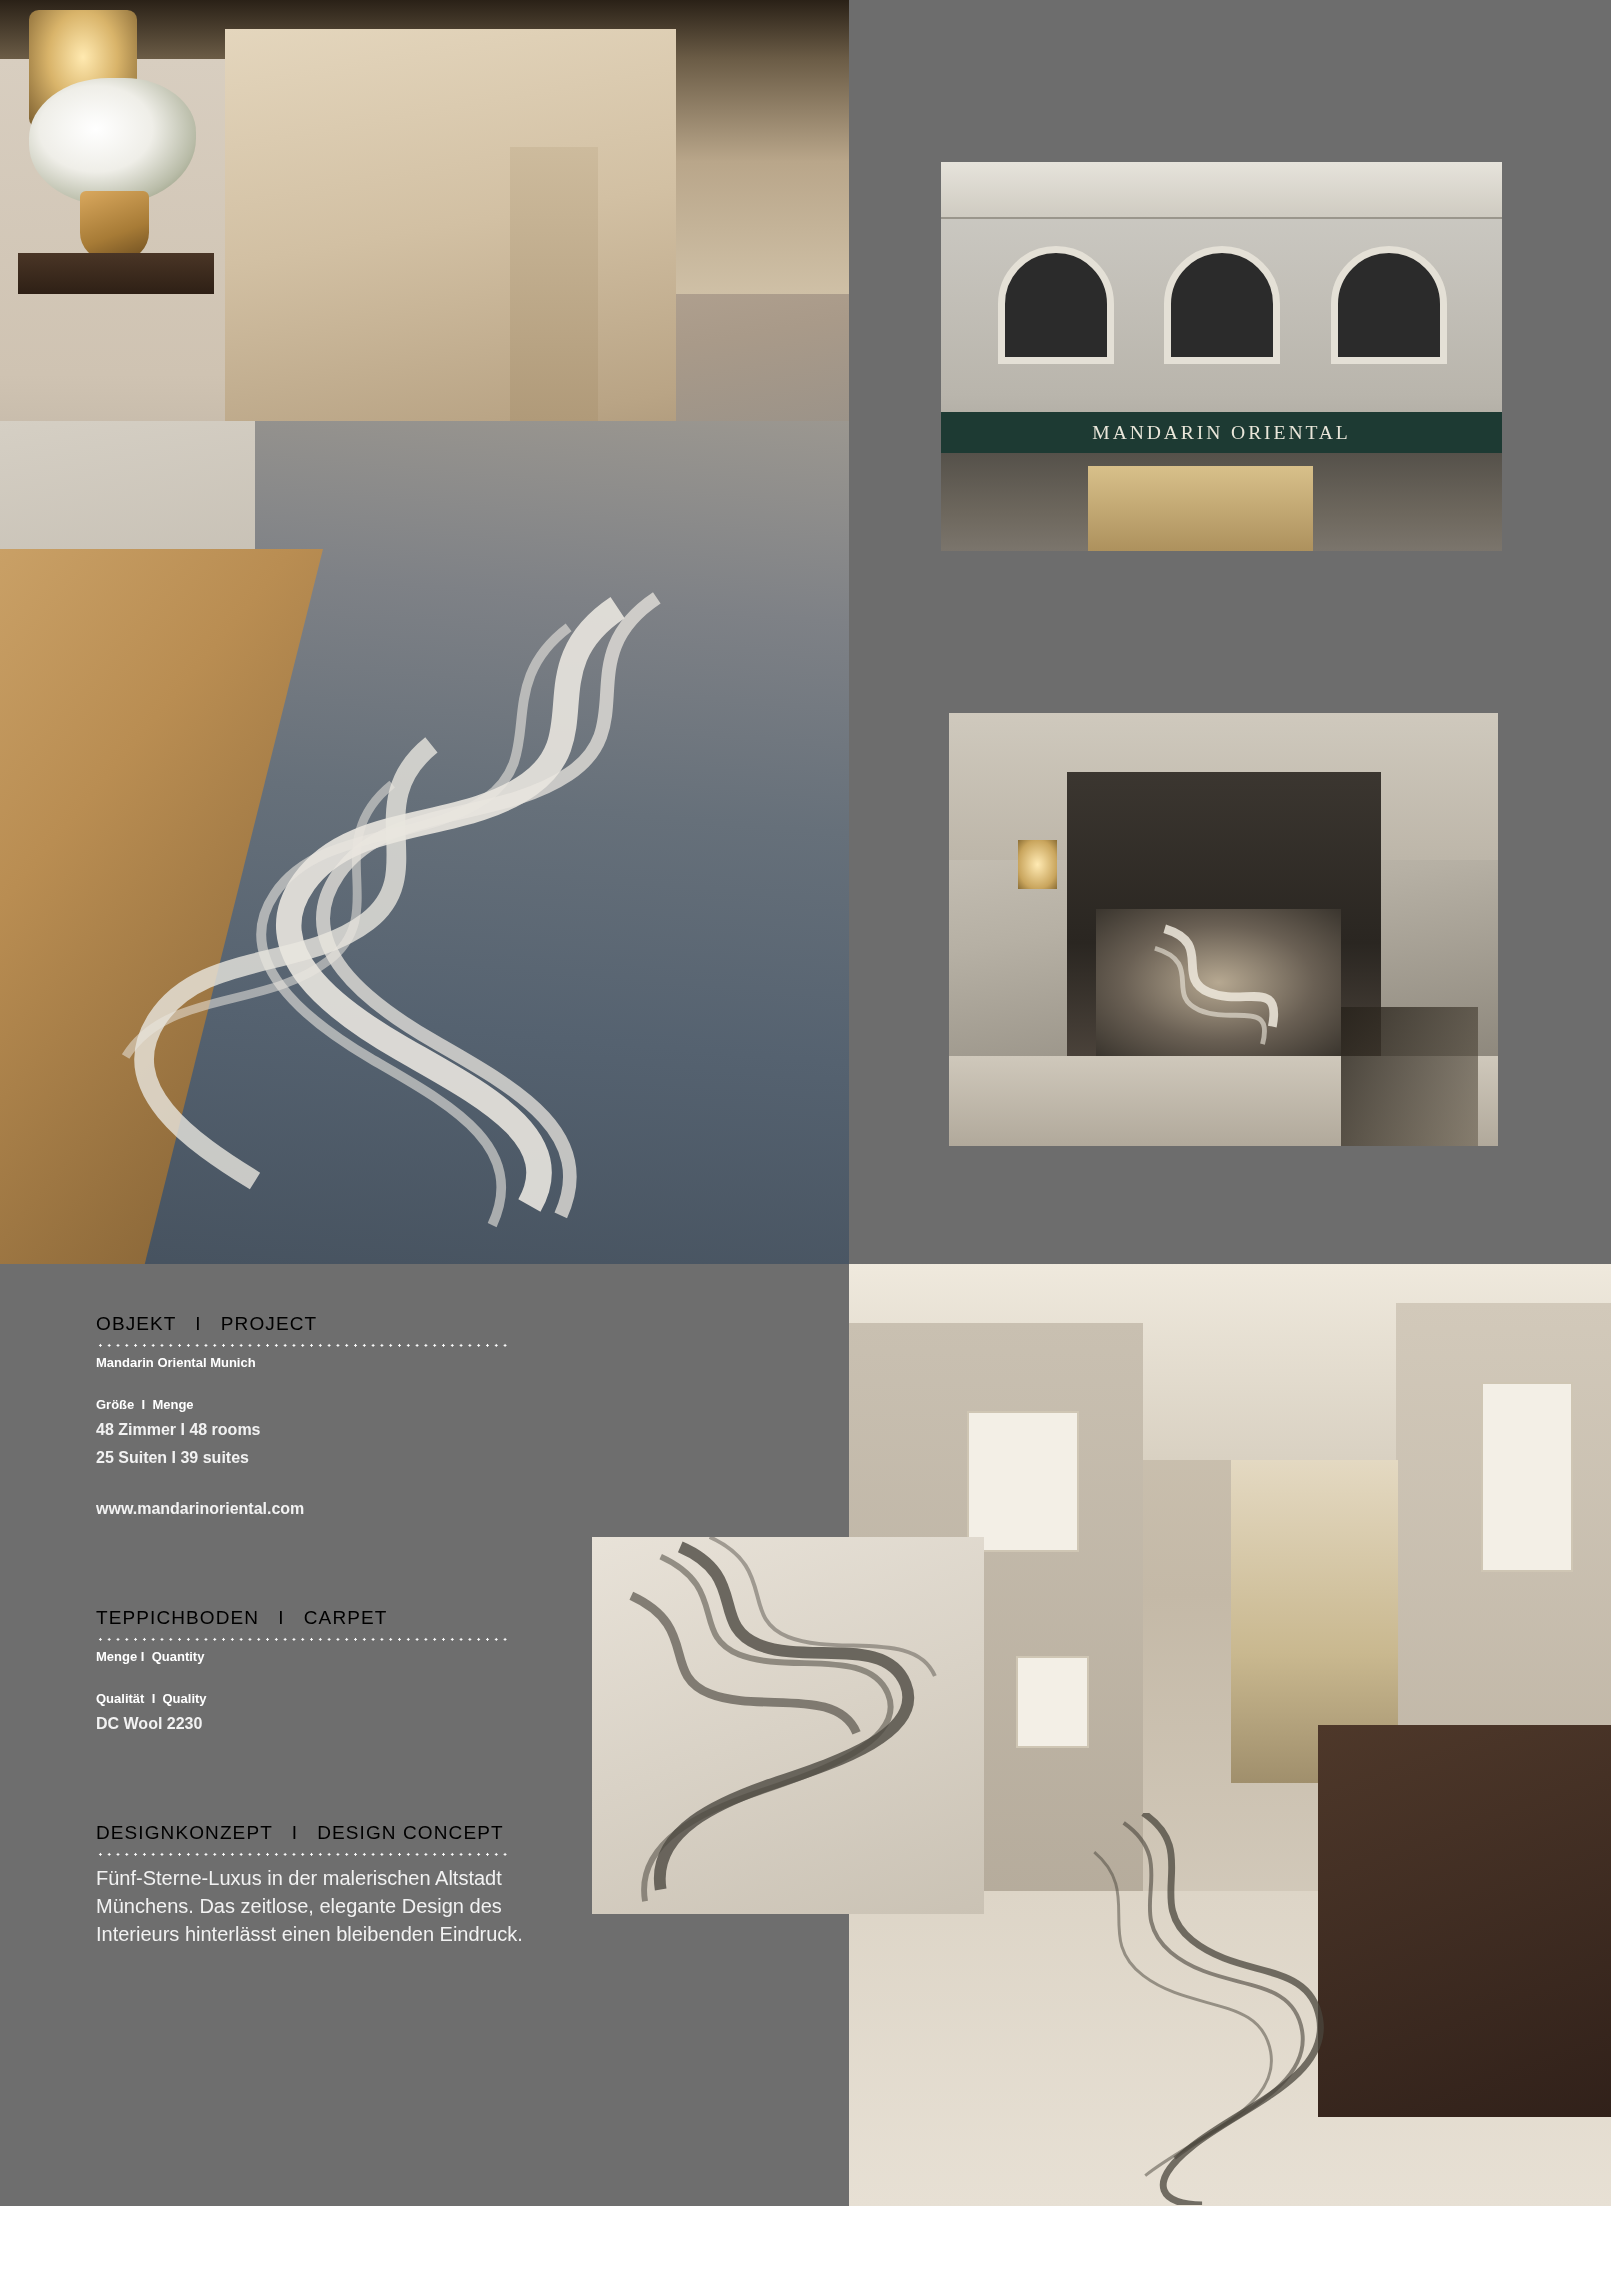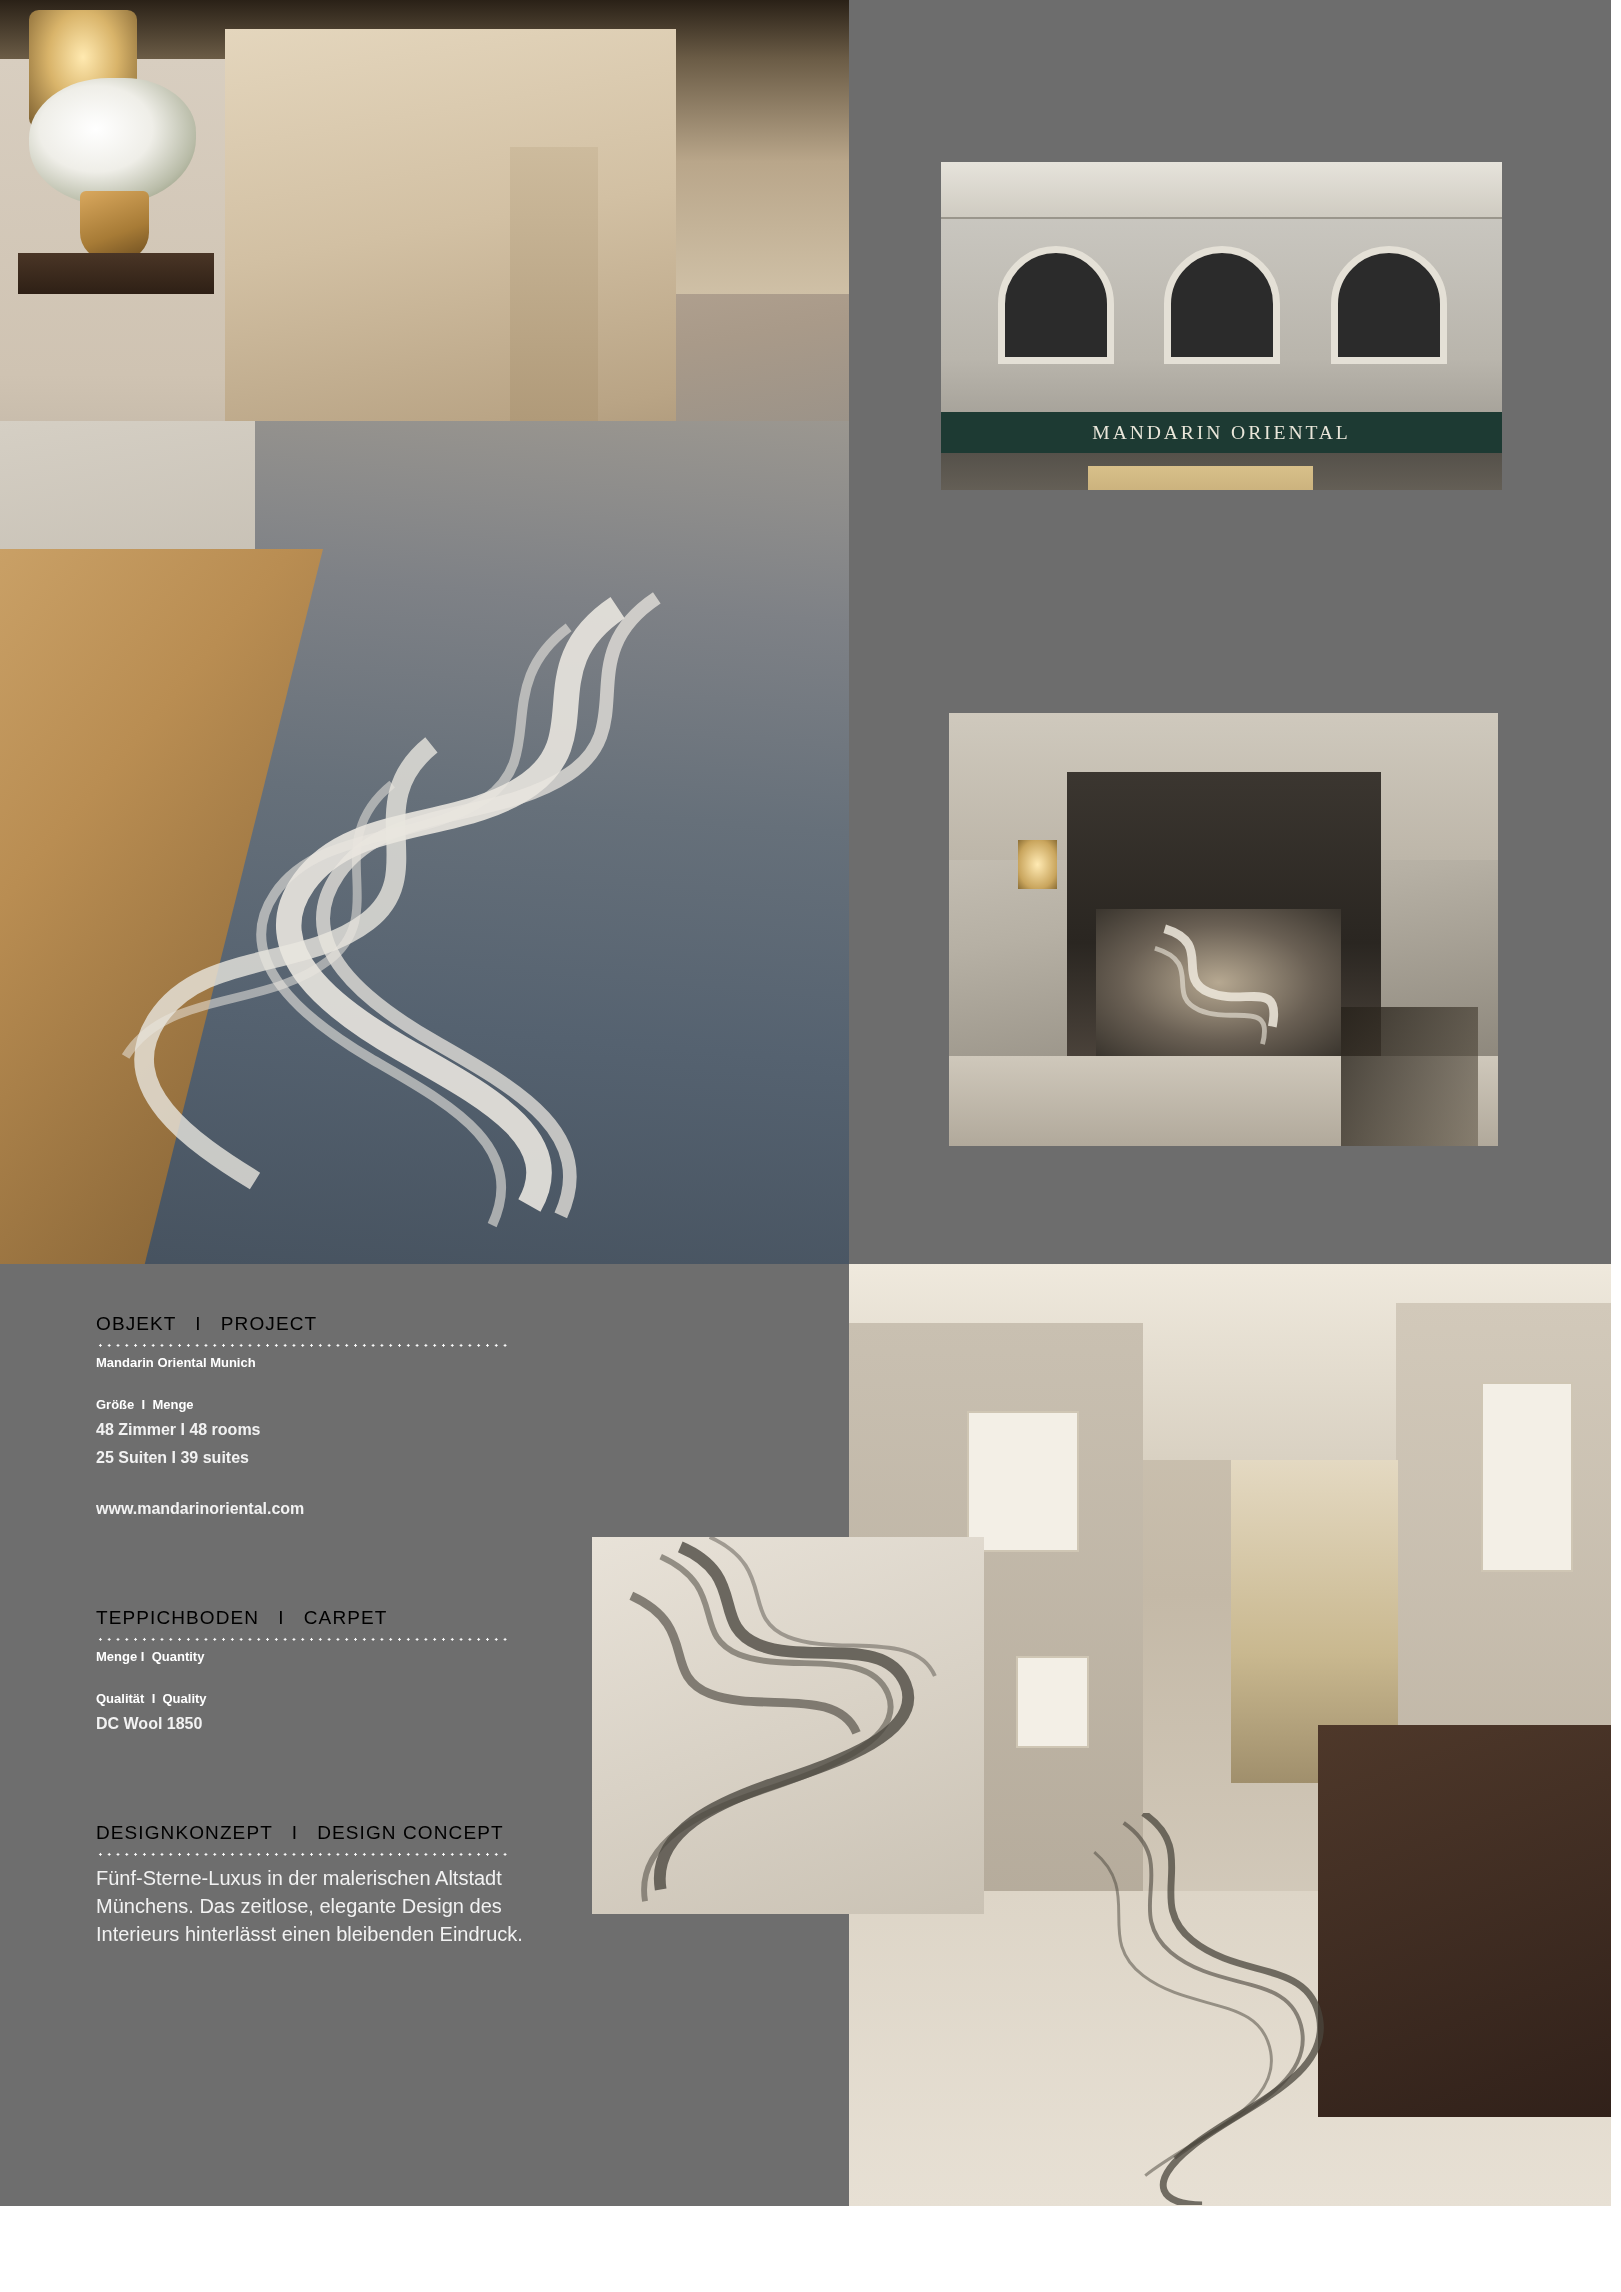--- a/index.html
+++ b/index.html
@@ -111,21 +111,21 @@
     position: absolute; left: 0; top: 421px; width: 255px; height: 294px;
     background: linear-gradient(170deg, #d5cfc4 0%, #bdb6aa 100%);
   }
   .hero-swirl {
     position: absolute; left: 108px; top: 588px; width: 686px; height: 647px;
   }
 
   
   .photo-facade {
     left: 941px; top: 162px;
-    width: 561px; height: 328px;
+    width: 561px; height: 389px;
     background: linear-gradient(180deg, #cfcdc7 0%, #b9b5ac 60%, #8e8a82 100%);
   }
   .facade-band {
     position: absolute; left: 0; top: 0; width: 100%; height: 55px;
     background: linear-gradient(180deg, #e6e3db 0%, #cfcbc1 100%);
     border-bottom: 2px solid #9a968c;
   }
   .facade-arch {
     position: absolute; top: 84px; width: 116px; height: 118px;
     background: #2b2b2b;
@@ -418,21 +418,21 @@
         <span>Quantity</span>
       </div>
 
       <div class="gap-sm"></div>
 
       <div class="bold-line">
         <span>Qualität</span>
         &nbsp;<span>I</span>&nbsp;
         <span>Quality</span>
       </div>
-      <p class="body-line">DC Wool 1850</p>
+      <p class="body-line">DC Wool 2230</p>
     </div>
 
     <div class="gap-lg"></div>
 
     <div class="section">
       <div class="sec-head">
         <span>DESIGNKONZEPT</span>
         &nbsp;&nbsp;<span>I</span>&nbsp;&nbsp;
         <span>DESIGN CONCEPT</span>
       </div>

